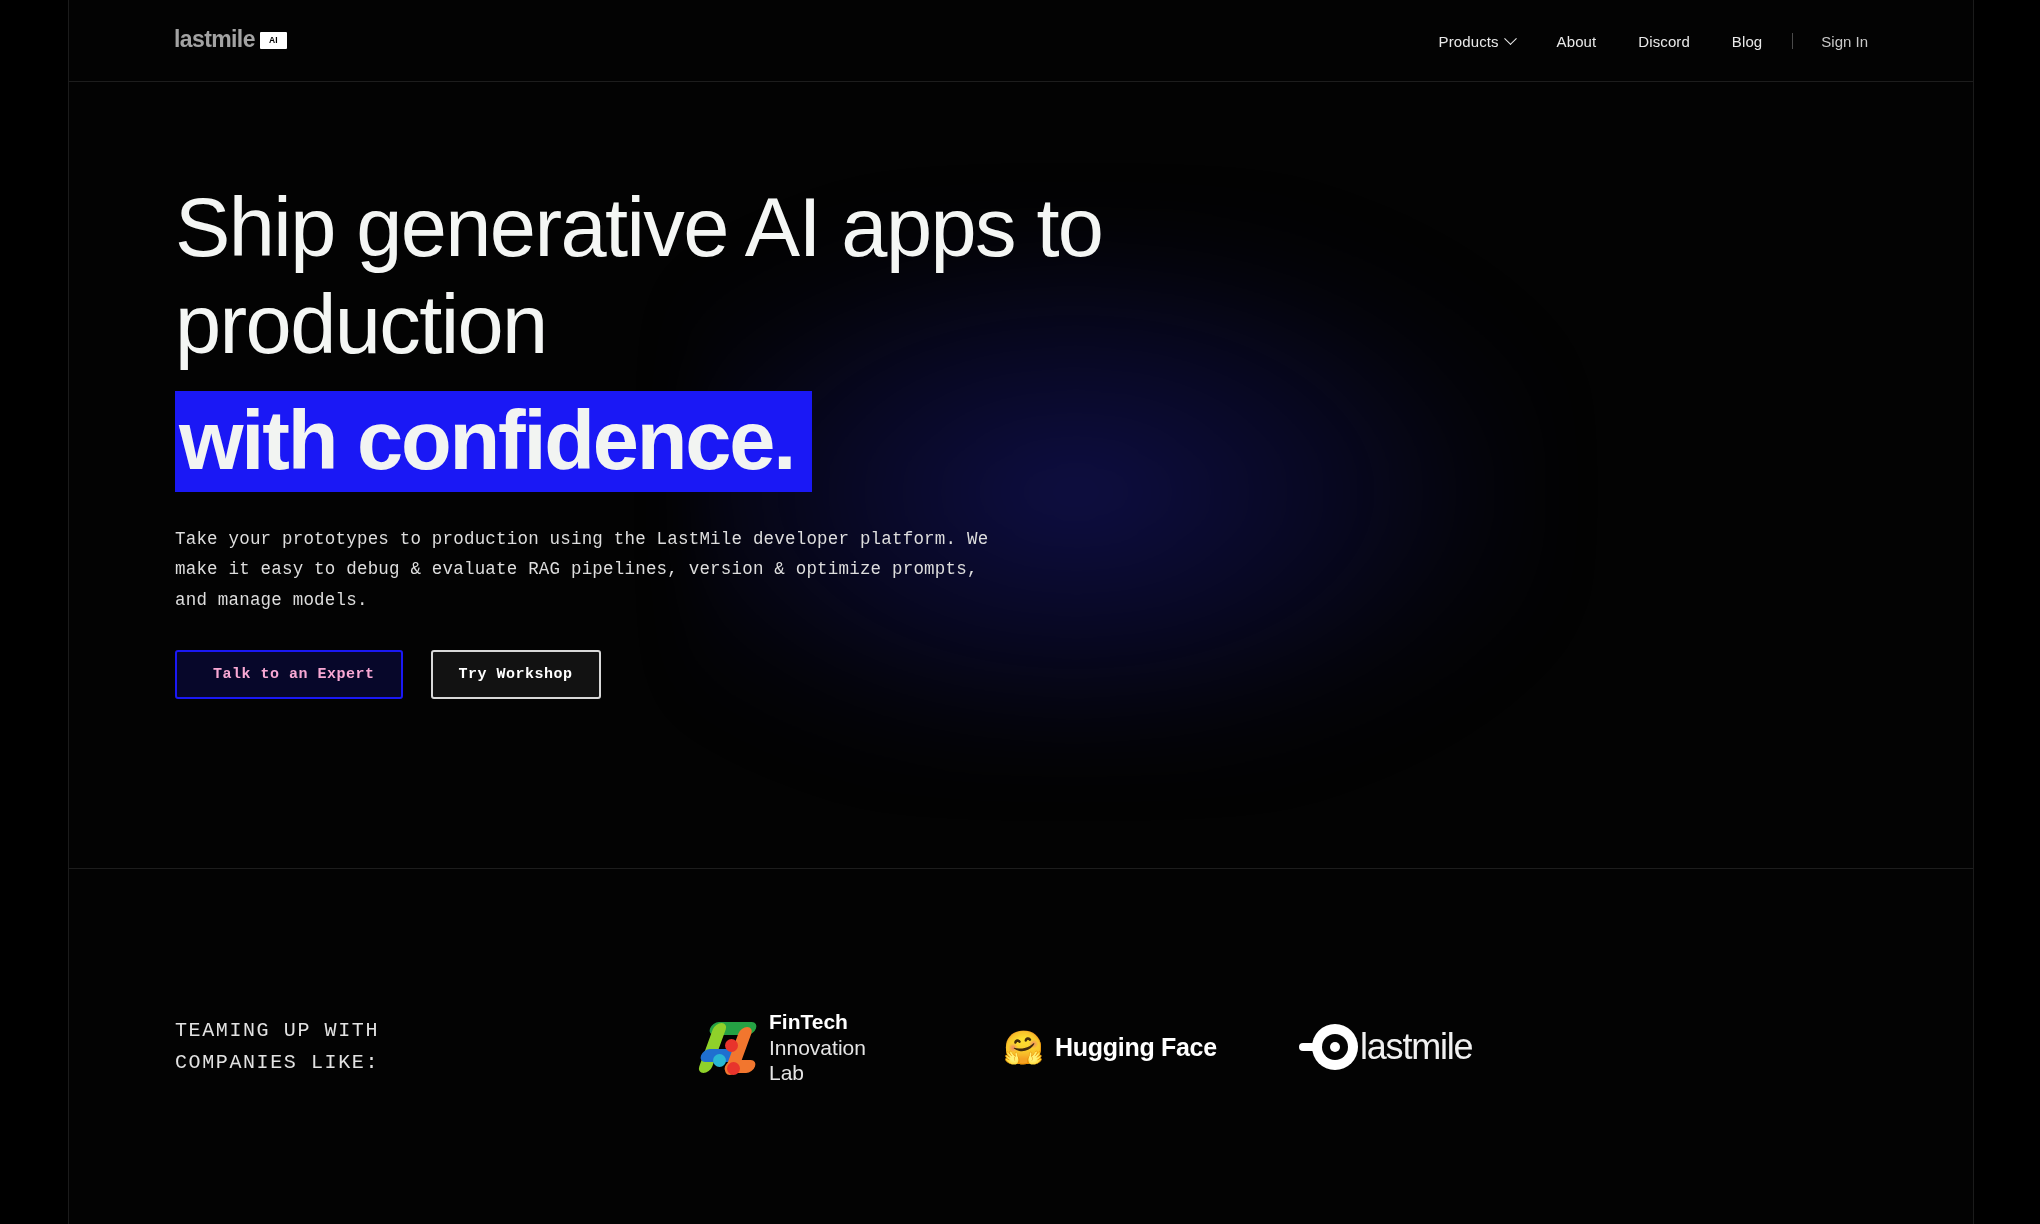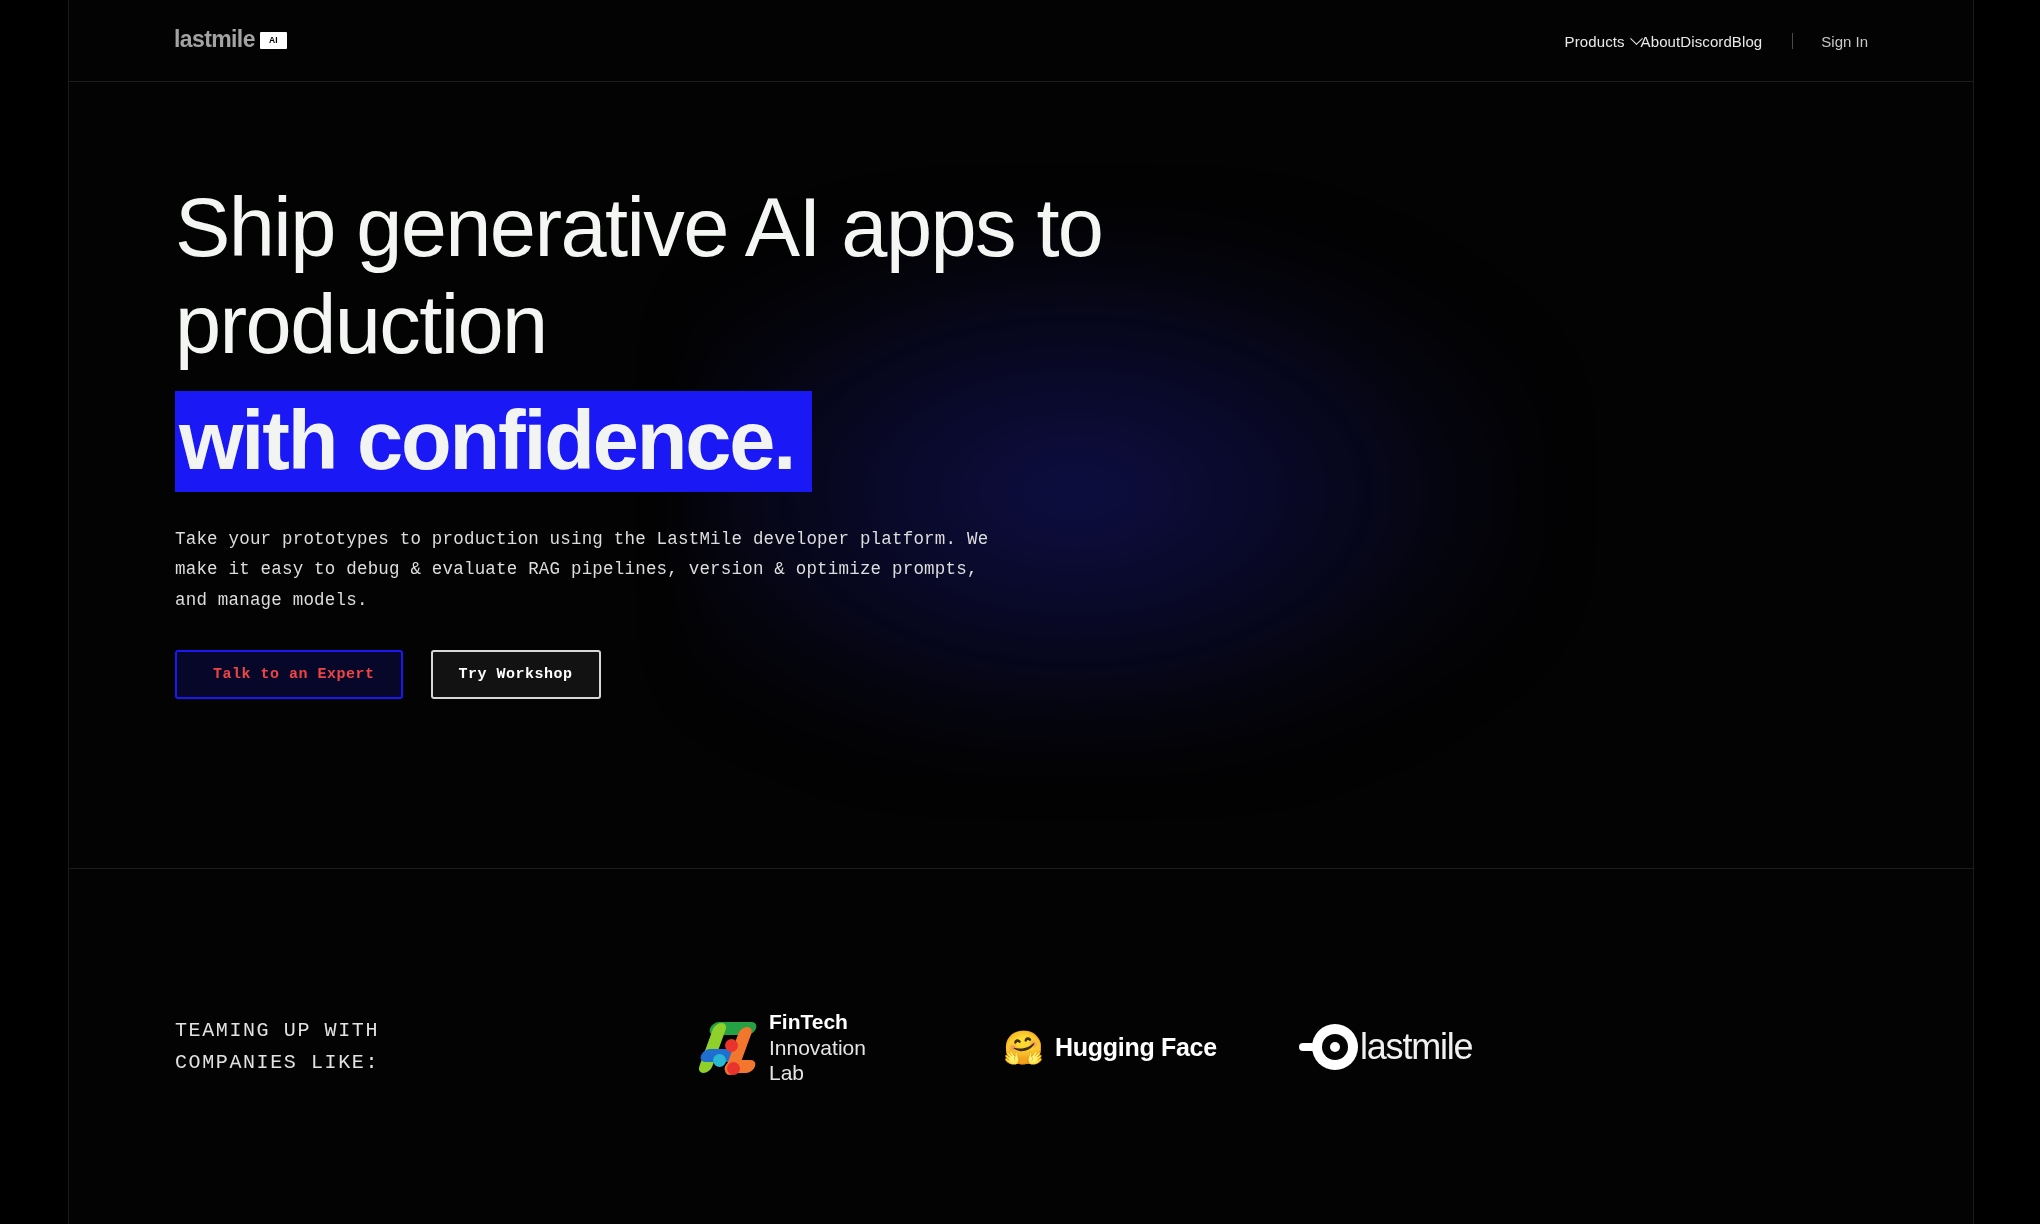--- a/index.html
+++ b/index.html
@@ -57,20 +57,21 @@
   }
   .nav{
     position:absolute; right:105px; top:0; height:82px;
     display:flex; align-items:center; gap:0;
   }
   .nav-item{
     color:#e9e9e9;
     font-size:15px;
     letter-spacing:0.1px;
     padding:6px 0;
+    margin-left:42px;
     display:flex; align-items:center; gap:7px;
     cursor:pointer;
     white-space:nowrap;
   }
   .nav-item:first-child{margin-left:0;}
   .chev{
     display:inline-block;
     width:9px;height:9px;
     border-right:1.6px solid #e9e9e9;
     border-bottom:1.6px solid #e9e9e9;
@@ -145,21 +146,21 @@
     font-size:15px;
     font-weight:700;
     letter-spacing:0.5px;
     padding:14px 26px;
     border-radius:3px;
     cursor:pointer;
     white-space:nowrap;
     display:inline-flex;align-items:center;justify-content:center;
   }
   .btn-primary{
-    color:#ef4444;
+    color:#f9a8d4;
     background:#07072a;
     border:2px solid #1a18f5;
     padding-left:36px;
   }
   .btn-secondary{
     color:#ffffff;
     background:#121212;
     border:2px solid #d8d8d8;
   }
 

